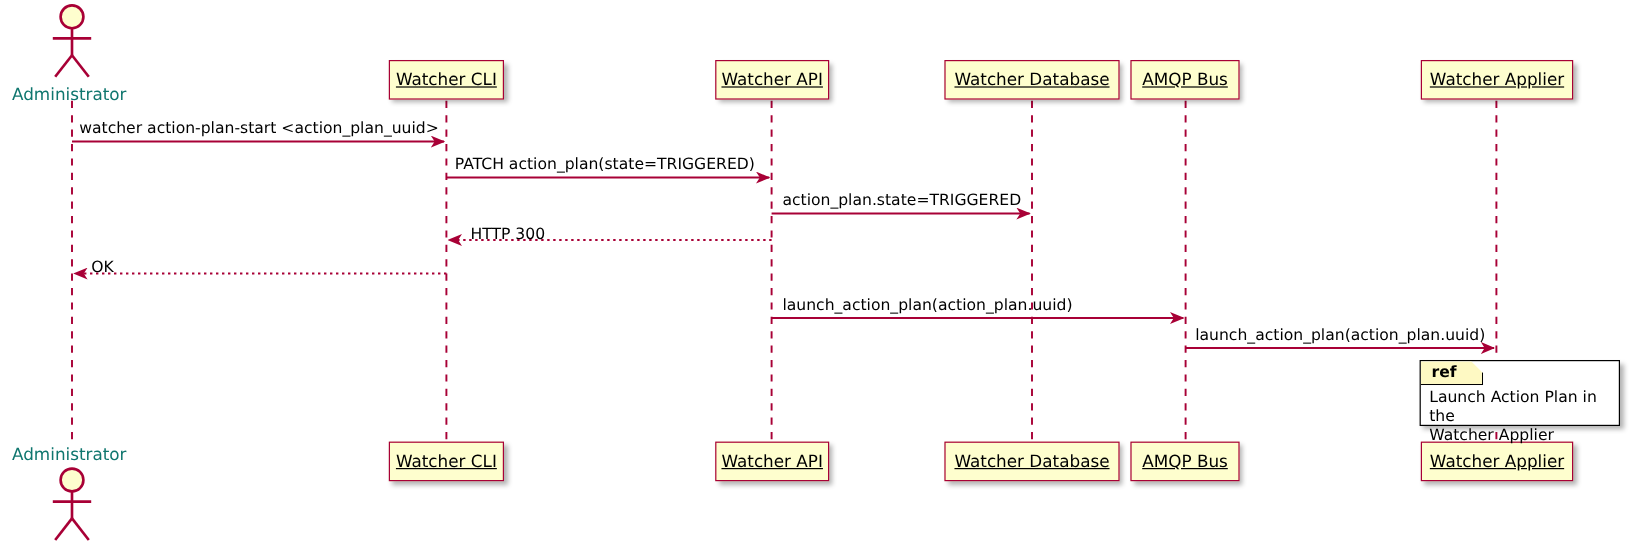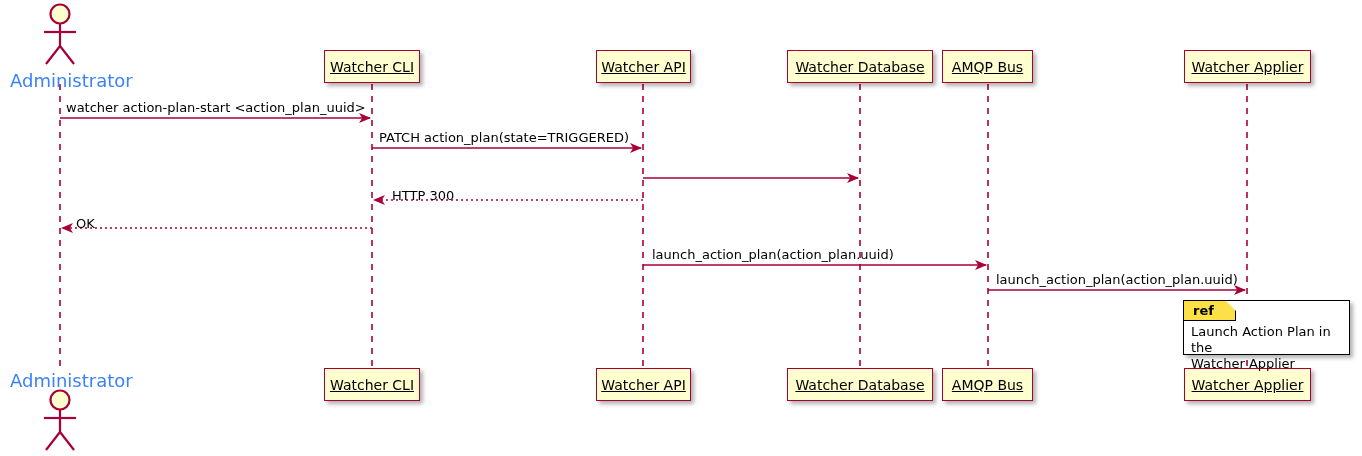--- a/index.html
+++ b/index.html
@@ -37,22 +37,22 @@
     display: flex;
     align-items: center;
     justify-content: center;
     white-space: nowrap;
     box-shadow: 3px 3px 4px rgba(0,0,0,0.30);
     height: 33px;
     text-decoration: underline;
   }
   .actor-label {
     position: absolute;
-    font-size: 18px;
-    color: #3b82f6;
+    font-size: 14px;
+    color: #0f766e;
     white-space: nowrap;
     line-height: 1;
   }
   .msg-label {
     position: absolute;
     font-size: 13px;
     color: #000000;
     white-space: nowrap;
     line-height: 1;
   }
@@ -62,21 +62,21 @@
     box-sizing: border-box;
     background: #FFFFFF;
     border: 1.5px solid #000000;
     box-shadow: 3px 3px 4px rgba(0,0,0,0.30);
   }
   .ref-tab {
     position: absolute;
     left: 0;
     top: 0;
     height: 20px;
-    background: #fde047;
+    background: #fef9c3;
     border-right: 1.5px solid #000000;
     border-bottom: 1.5px solid #000000;
     font-weight: bold;
     font-size: 13px;
     display: flex;
     align-items: center;
     padding-left: 9px;
     padding-right: 16px;
     box-sizing: border-box;
     color: #000000;
@@ -173,20 +173,21 @@
   </div>
   <div class="participant" style="left:1184px; top:368px; width:127px;">
     <span>Watcher Applier</span>
   </div>
 
   <div class="actor-label" style="left:10px; top:72px;">Administrator</div>
   <div class="actor-label" style="left:10px; top:372px;">Administrator</div>
 
   <div class="msg-label" style="left:379px; top:131px;">PATCH action_plan(state=TRIGGERED)</div>
   <div class="msg-label" style="left:66px; top:101px;">watcher action-plan-start &lt;action_plan_uuid&gt;</div>
+  <div class="msg-label" style="left:652px; top:161px;">action_plan.state=TRIGGERED</div>
   <div class="msg-label" style="left:392px; top:189px;">HTTP 300</div>
   <div class="msg-label" style="left:76px; top:217px;">OK</div>
   <div class="msg-label" style="left:652px; top:248px;">launch_action_plan(action_plan.uuid)</div>
   <div class="msg-label" style="left:996px; top:273px;">launch_action_plan(action_plan.uuid)</div>
 
   <div class="ref-box" style="left:1183px; top:300px; width:167px; height:55px;">
     <div class="ref-tab" style="width:52px;">
       <span>ref</span>
     </div>
     <div class="ref-body">Launch Action Plan in the

